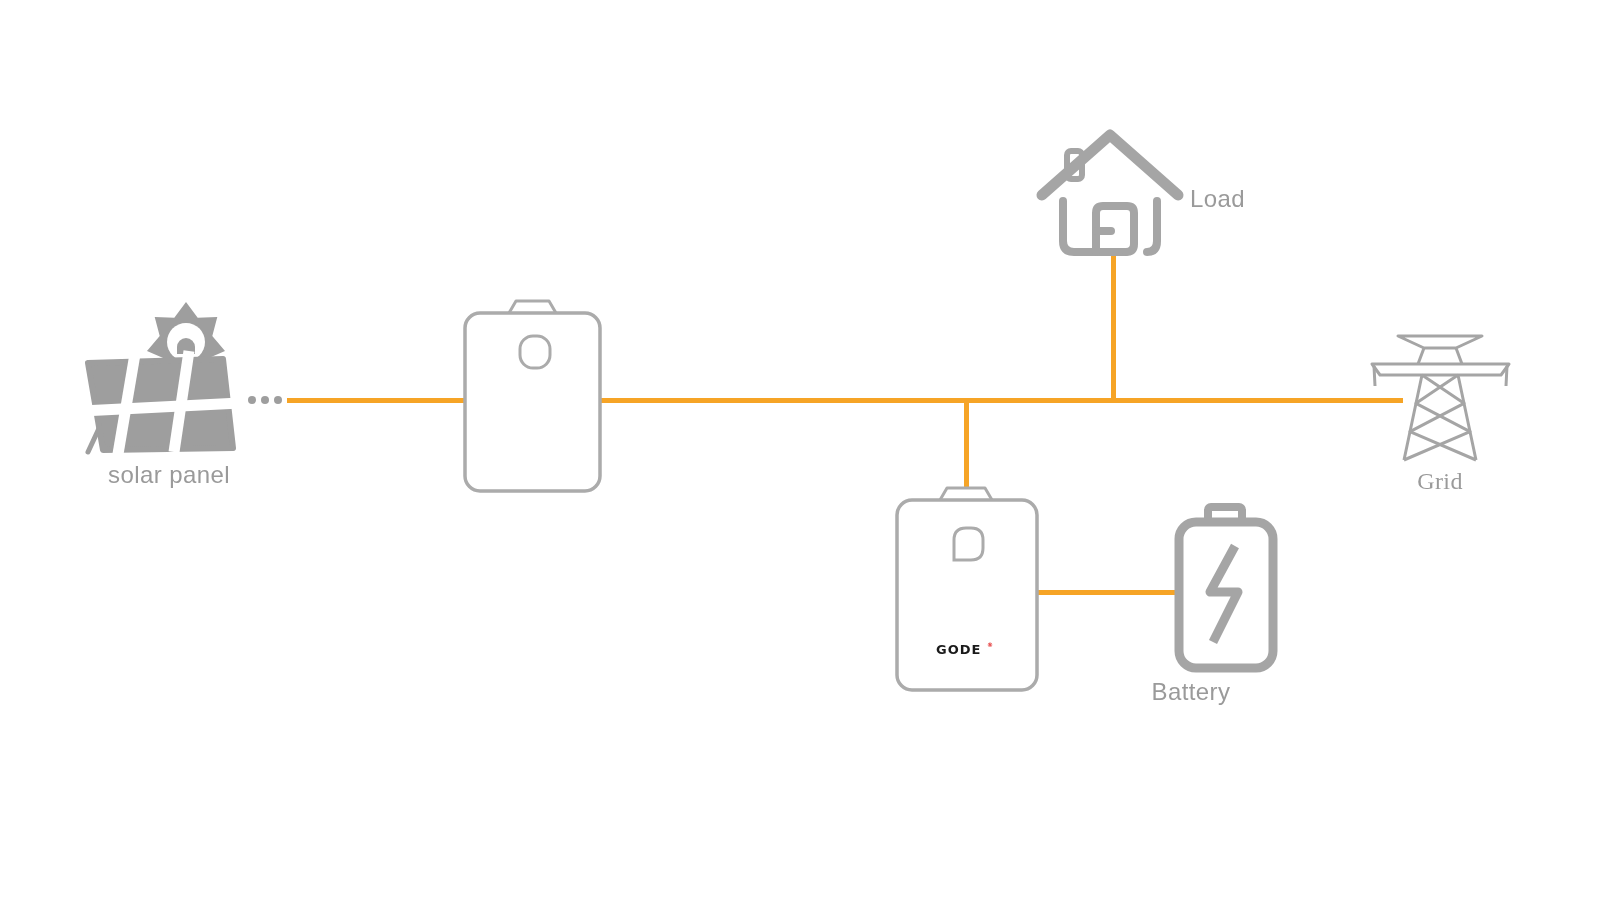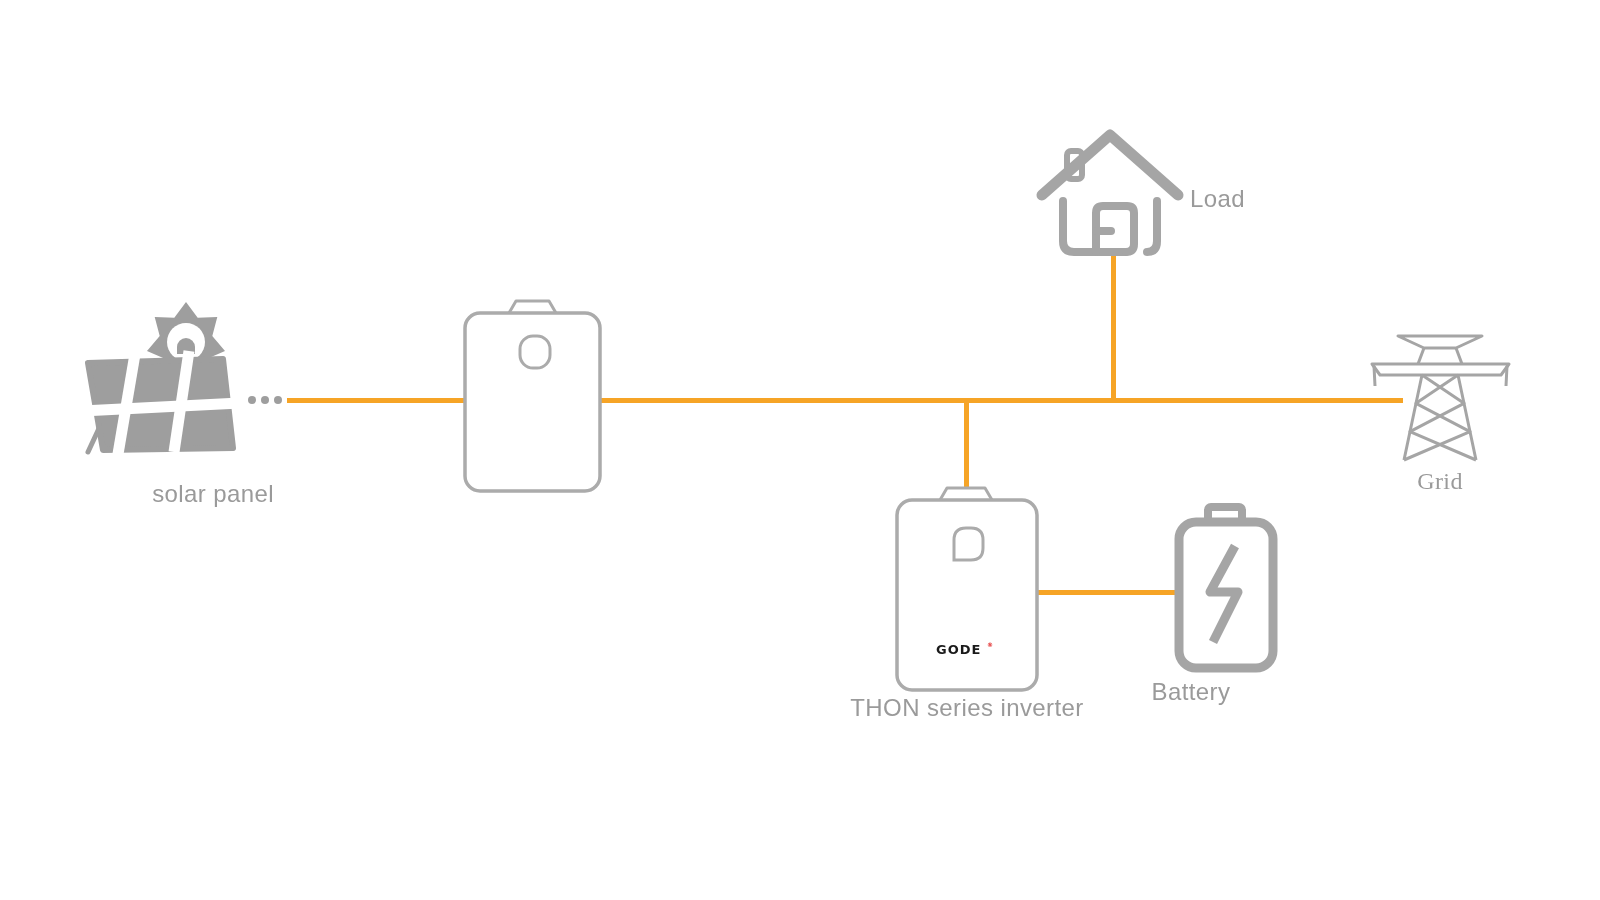--- a/index.html
+++ b/index.html
@@ -78,19 +78,18 @@
       <tspan fill="#E02020" font-size="6" dy="-7">®</tspan>
     </text>
   </svg>
 
   <svg class="icon" style="left:1172px;top:502px;" width="110" height="172" viewBox="0 0 110 172">
     <rect x="36" y="5" width="34" height="20" rx="3" fill="#ffffff" stroke="#A5A5A5" stroke-width="8"></rect>
     <rect x="7" y="20" width="94" height="146" rx="17" fill="#ffffff" stroke="#A5A5A5" stroke-width="9"></rect>
     <polyline points="63,44 38,90 66,90 41,140" fill="none" stroke="#A5A5A5" stroke-width="9" stroke-linejoin="round"></polyline>
   </svg>
 
-  <div class="label centered" style="left:64px;top:480px;width:210px;text-align:right;">solar panel</div>
+  <div class="label centered" style="left:64px;top:461px;width:210px;">solar panel</div>
   <div class="label" style="left:1190px;top:185px;">Load</div>
   <div class="label centered" style="left:1390px;top:468px;width:100px;font-family:Liberation Serif, serif;">Grid</div>
-  <div class="label centered" style="left:817px;top:694px;width:300px;">THON series inverter</div>
   <div class="label centered" style="left:1121px;top:678px;width:140px;">Battery</div>
 
 </div>
 
 </body></html>

